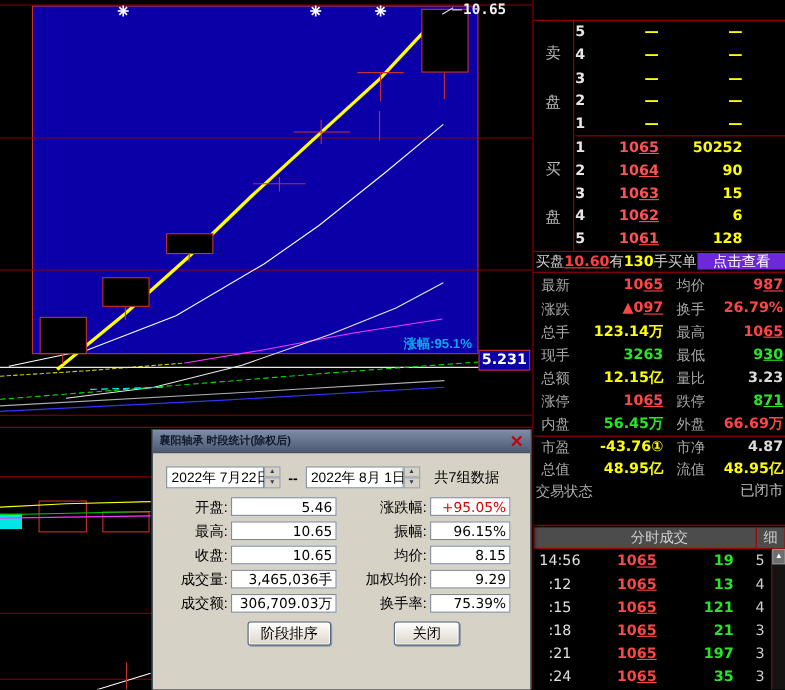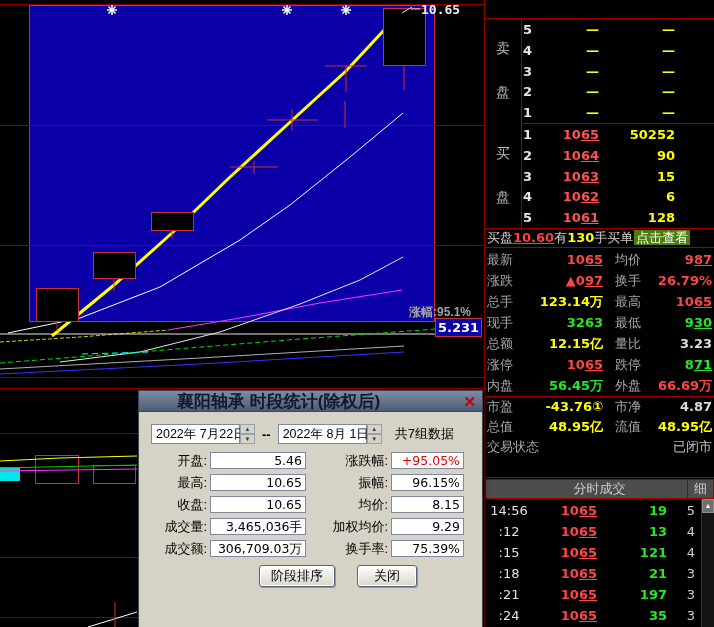--- a/index.html
+++ b/index.html
@@ -5,21 +5,21 @@
   html,body{margin:0;padding:0;background:#000;}
   .screen{position:relative;width:714px;height:627px;background:#000;overflow:hidden;
           font-family:"Liberation Sans",sans-serif;-webkit-font-smoothing:none;}
   .screen *{box-sizing:border-box;}
 
   
   .chart-main{position:absolute;left:0;top:0;width:484px;height:380px;}
   .chart-sub{position:absolute;left:0;top:380px;width:484px;height:247px;}
   .lbl-high{position:absolute;left:421px;top:2px;color:#f0f0f0;font-size:13px;font-weight:bold;
             font-family:"DejaVu Sans Mono",monospace;}
-  .lbl-gain{position:absolute;left:367px;top:304px;color:#a3a3a3;font-size:12px;font-weight:bold;margin-left:42px;}
+  .lbl-gain{position:absolute;left:367px;top:304px;color:#0ea5e9;font-size:12px;font-weight:bold;}
   .lbl-axis{position:absolute;left:435px;top:318px;width:47px;height:19px;background:#0b00a8;
             border:1px solid #c93030;color:#fff;font-weight:bold;font-size:13px;text-align:center;
             line-height:17px;font-family:"DejaVu Sans",sans-serif;}
 
   
   .rpanel{position:absolute;left:484px;top:0;width:230px;height:627px;background:#000;
           border-left:1px solid #8b0000;}
   .redline{position:absolute;left:0;right:0;height:1px;background:#9e0000;}
   .rp-header{position:absolute;top:0;left:3px;right:0;height:18px;line-height:17px;white-space:nowrap;}
   .code{color:#8cffff;font-size:16px;font-weight:bold;font-family:"DejaVu Sans",sans-serif;}
@@ -38,26 +38,26 @@
   .ob-vol{width:76px;text-align:right;font-weight:bold;font-family:"DejaVu Sans",sans-serif;}
   .obdiv{height:1px;background:#9e0000;margin-left:38px;}
   .sellclr{color:#ffff00;}
   .buyp{color:#ff5252;}
   .buyv{color:#ffff00;}
 
   .alert{position:absolute;top:229px;left:2px;right:0;height:18px;line-height:18px;font-size:13px;
          color:#d0d0d0;white-space:nowrap;}
   .a-price{color:#ff4040;font-weight:bold;font-family:"DejaVu Sans",sans-serif;text-decoration:underline;}
   .a-count{color:#ffff00;font-weight:bold;font-family:"DejaVu Sans",sans-serif;}
-  .a-link{background:#4d7c0f;color:#ffffff;padding:0 2px;margin-left:1px;}
+  .a-link{background:#6d28d9;color:#ffffff;padding:0 14px;margin-left:1px;}
 
   .stats{position:absolute;top:249px;left:0;right:0;}
   .srow{display:flex;height:21px;line-height:21px;font-size:13px;padding:0 2px;}
   .srow2{height:20px;line-height:20px;}
-  .sl{width:36px;color:#a8a8a8;}
+  .sl{width:36px;color:#a8a8a8;text-align:center;}
   .sl.wide{width:auto;}
   .sv{width:80px;text-align:right;font-weight:bold;font-family:"DejaVu Sans",sans-serif;}
   .sl2{width:44px;padding-left:12px;color:#a8a8a8;}
   .sv2{flex:1;text-align:right;font-weight:bold;font-family:"DejaVu Sans",sans-serif;}
   .red{color:#ff4646;} .grn{color:#27e627;} .yel{color:#ffff00;} .wht{color:#dcdcdc;} .gry{color:#c0c0c0;font-weight:normal;}
   .ub{text-decoration:underline;}
 
   .tabbar{position:absolute;top:479px;left:0;right:0;height:20px;background:#4c4c4c;
           border:1px solid #9e0000;color:#cfcfcf;font-size:13px;text-align:center;line-height:18px;}
   .tab-detail{position:absolute;right:0;top:0;bottom:0;width:26px;border-left:1px solid #9e0000;
@@ -73,40 +73,40 @@
   .scrollbar{position:absolute;right:0;top:499px;bottom:0;width:13px;border-left:1px solid #9e0000;
              background:#141414;}
   .sb-up{height:14px;background:#6e6e6e;border:1px solid #909090;color:#fff;font-size:7px;
          text-align:center;line-height:12px;}
 
   
   .dialog{position:absolute;left:138px;top:390px;width:345px;height:242px;background:#d6d2c6;
           border:1px solid #3c4657;box-shadow:2px 2px 4px rgba(0,0,0,.7);z-index:5;}
   .dlg-title{height:21px;background:linear-gradient(180deg,#7e8ca6,#4d5a73);display:flex;
              align-items:center;padding:0 6px;border-bottom:1px solid #3c4657;}
-  .dlg-title-text{flex:1;color:#10182b;font-size:17px;font-weight:bold;white-space:nowrap;overflow:hidden;margin-left:32px;}
+  .dlg-title-text{flex:1;color:#10182b;font-size:10px;font-weight:bold;white-space:nowrap;overflow:hidden;}
   .dlg-close{color:#c40000;font-weight:bold;font-size:15px;line-height:15px;}
   .dlg-body{padding:8px 8px 0 8px;font-size:13px;color:#000;}
   .daterow{display:flex;align-items:center;margin:4px 0 8px 4px;height:20px;}
   .dfield{width:89px;height:20px;background:#fff;border:1px solid #7f8a9e;line-height:18px;
           padding-left:4px;font-size:12.5px;white-space:nowrap;}
   .spinner{width:15px;height:20px;display:flex;flex-direction:column;}
   .spin-btn{flex:1;background:#d6d2c6;border:1px solid #9aa2b2;font-size:6px;color:#2c3a55;
             display:flex;align-items:center;justify-content:center;line-height:1;}
   .dsep{margin:0 7px;font-weight:bold;}
   .dcount{margin-left:13px;}
   .frow{display:flex;align-items:center;margin-bottom:5px;height:17px;}
   .flabel{width:60px;text-align:right;margin-right:3px;white-space:nowrap;}
   .ffield{width:96px;height:17px;background:#fff;border:1px solid #7f8a9e;line-height:15px;
           text-align:right;padding-right:3px;font-size:12.5px;font-family:"DejaVu Sans",sans-serif;}
   .flabel2{width:82px;text-align:right;margin-right:3px;white-space:nowrap;}
   .ffield2{width:73px;height:17px;background:#fff;border:1px solid #7f8a9e;line-height:15px;
            text-align:right;padding-right:3px;font-size:12.5px;font-family:"DejaVu Sans",sans-serif;}
   .red-val{color:#e00000;}
-  .btnrow{display:flex;margin-top:8px;margin-left:112px;}
+  .btnrow{display:flex;margin-top:8px;margin-left:78px;gap:35px;}
   .xpbtn{width:76px;height:22px;border:1px solid #52667f;border-radius:3px;
          background:linear-gradient(180deg,#fefefe,#dcd6c8);font-size:13px;text-align:center;
          line-height:20px;box-shadow:inset 0 0 0 1px #fff,1px 1px 0 #8d97a8;}
   .xpbtn.close{width:60px;margin-left:22px;}
 </style>
 </head>
 <body>
 
 <div class="screen">
 

